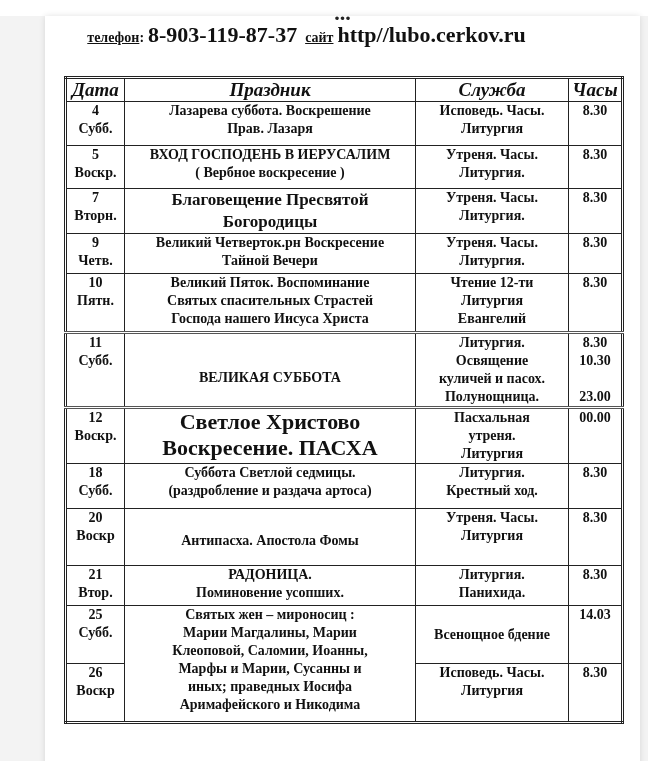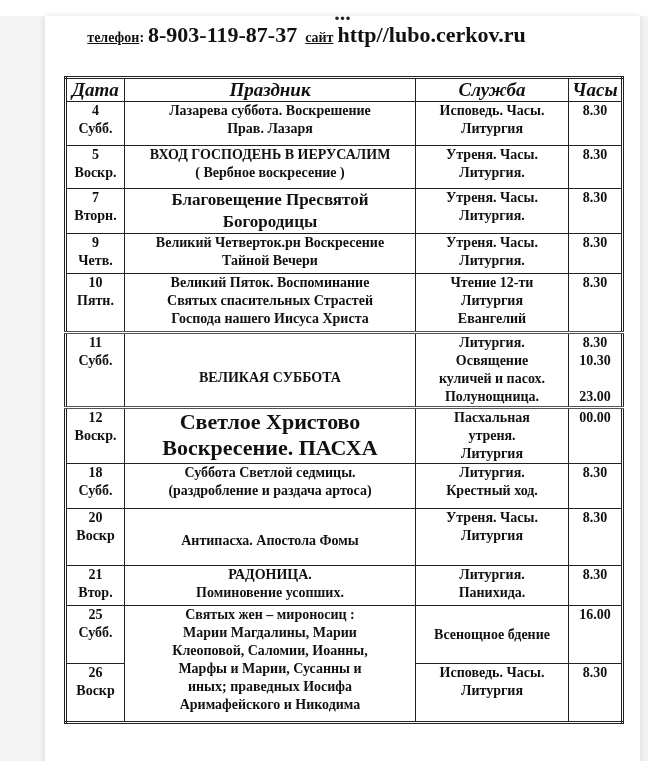--- a/index.html
+++ b/index.html
@@ -263,21 +263,21 @@
           <span class="line">Марии Магдалины, Марии</span>
           <span class="line">Клеоповой, Саломии, Иоанны,</span>
           <span class="line">Марфы и Марии, Сусанны и</span>
           <span class="line">иных; праведных Иосифа</span>
           <span class="line">Аримафейского и Никодима</span>
         </td>
         <td style="vertical-align: middle;">
           <span class="line">Всенощное бдение</span>
         </td>
         <td>
-          <span class="line">16.00</span>
+          <span class="line">14.03</span>
         </td>
       </tr>
       <tr style="height: 59px;">
         <td>
           <span class="date-num">26</span>
           <span class="date-day">Воскр</span>
         </td>
         <td>
           <span class="line">Исповедь. Часы.</span>
           <span class="line">Литургия</span>

